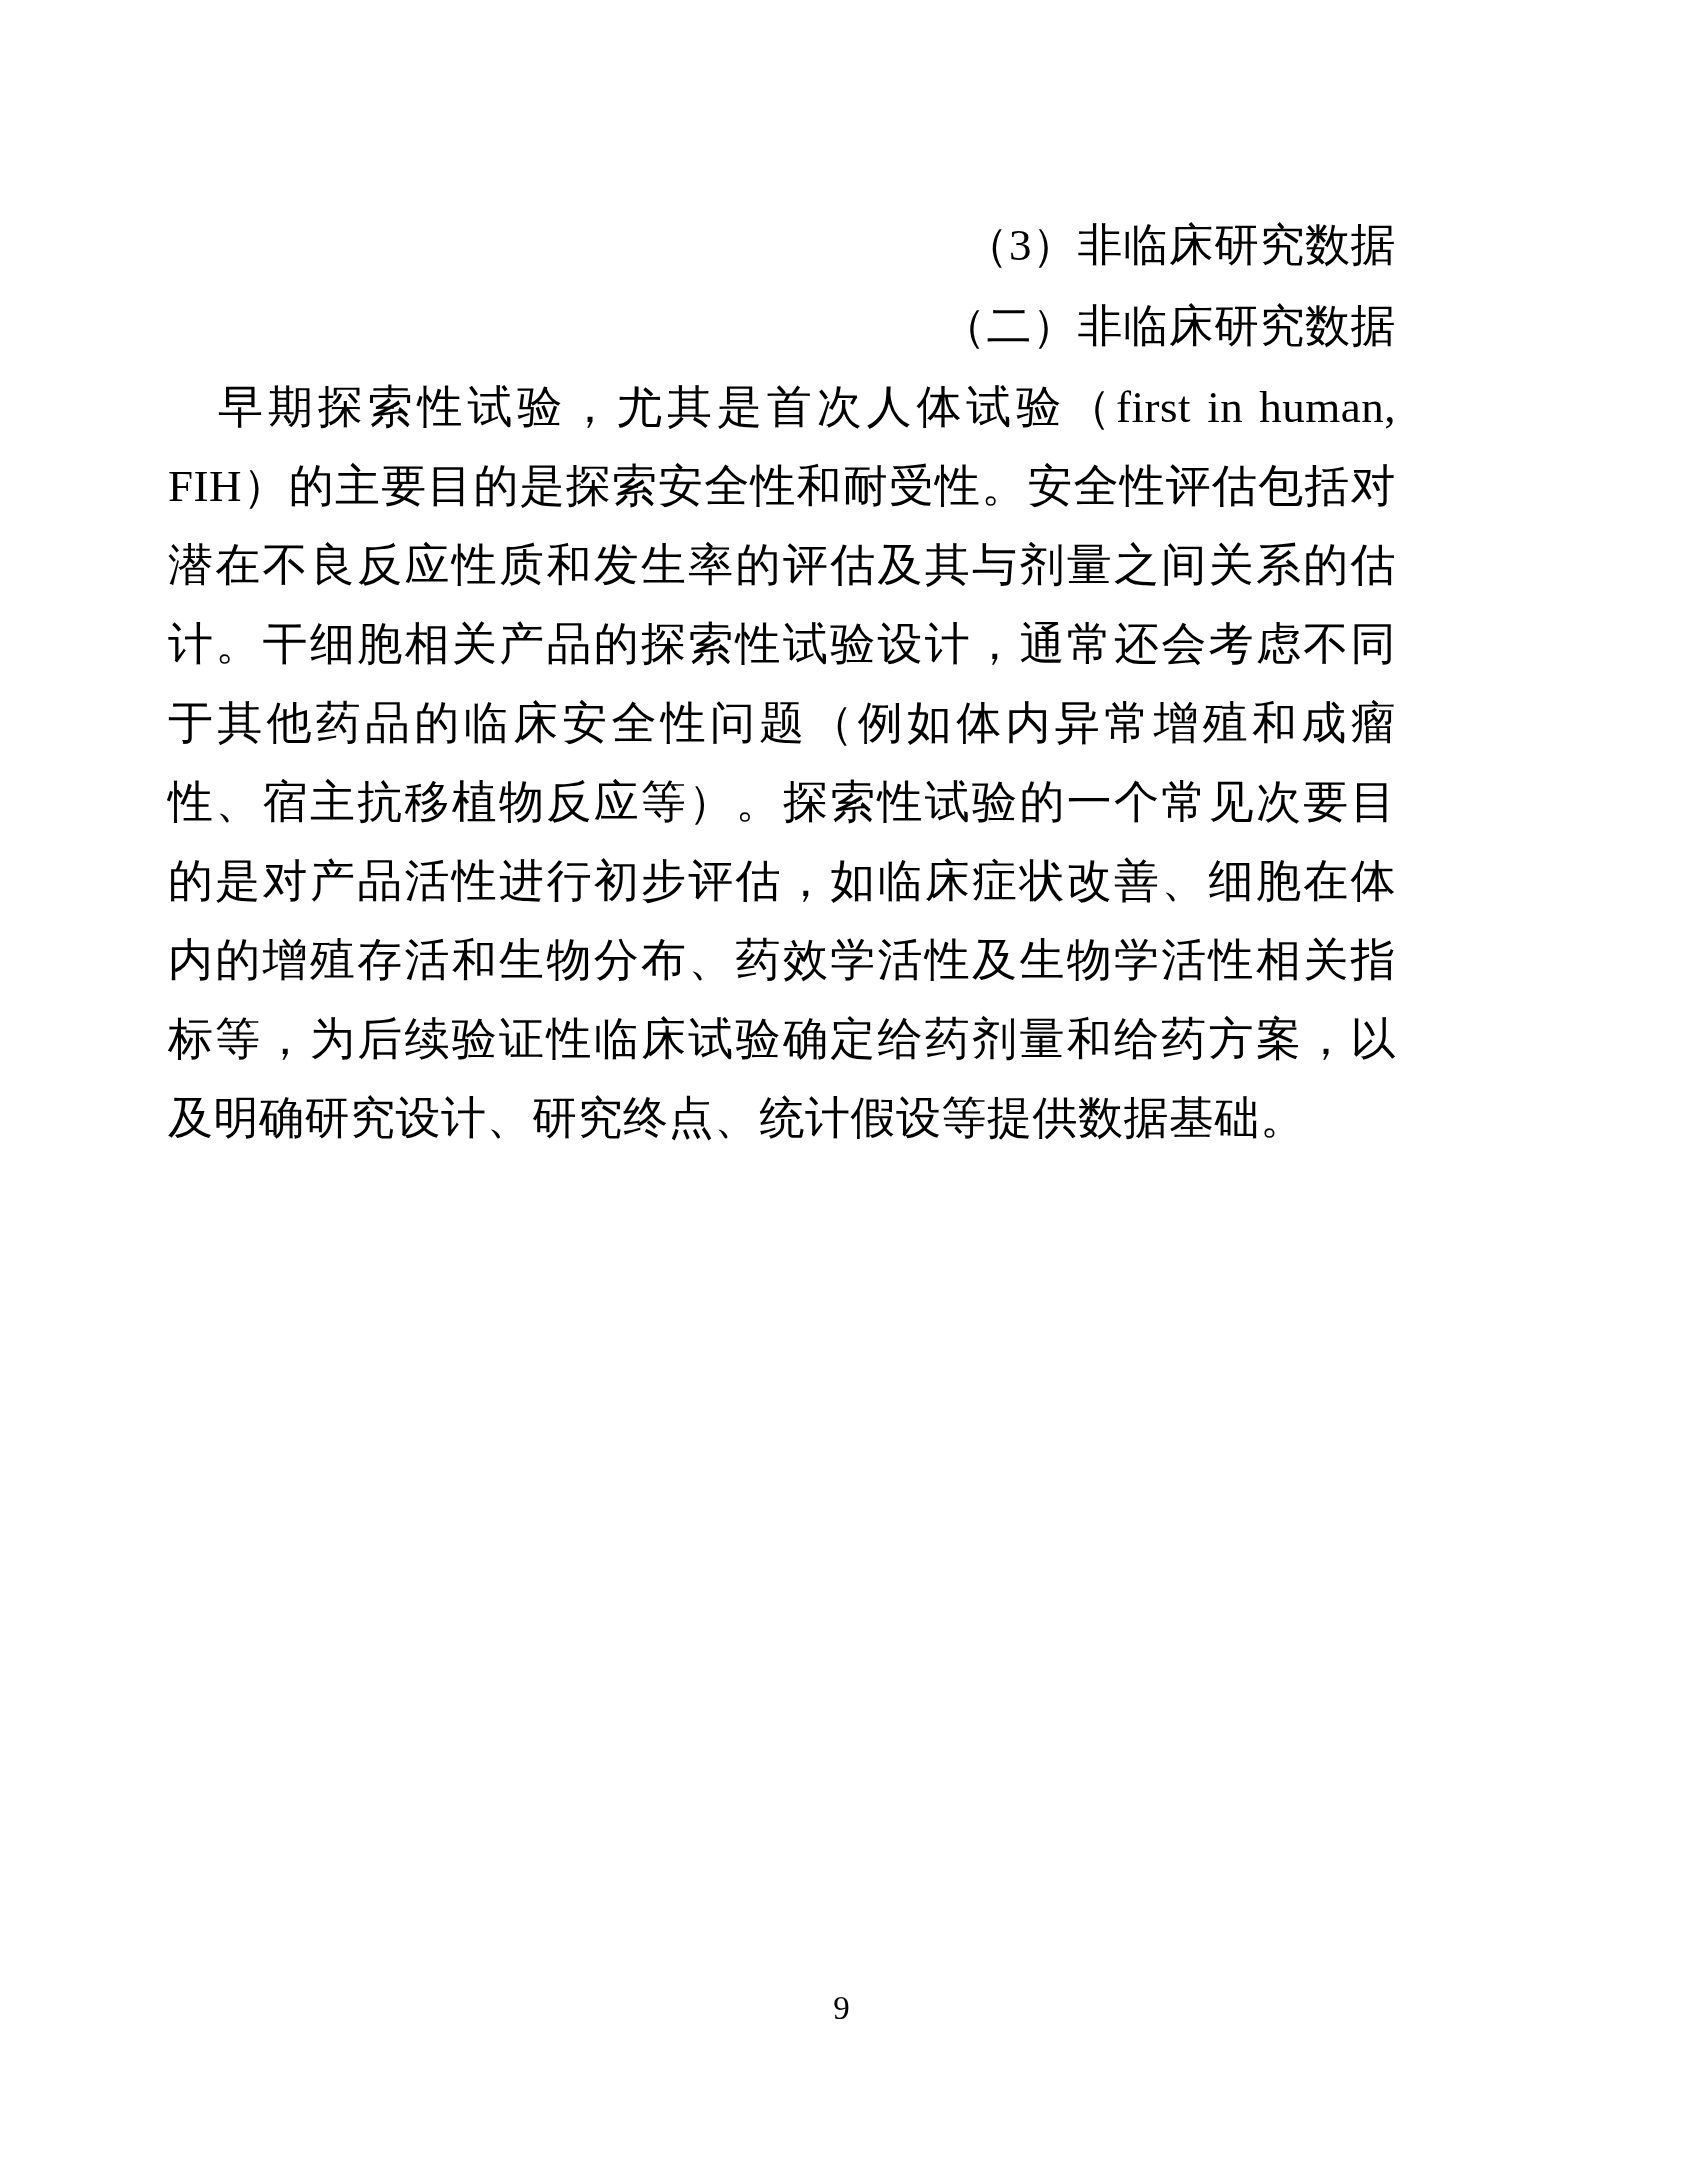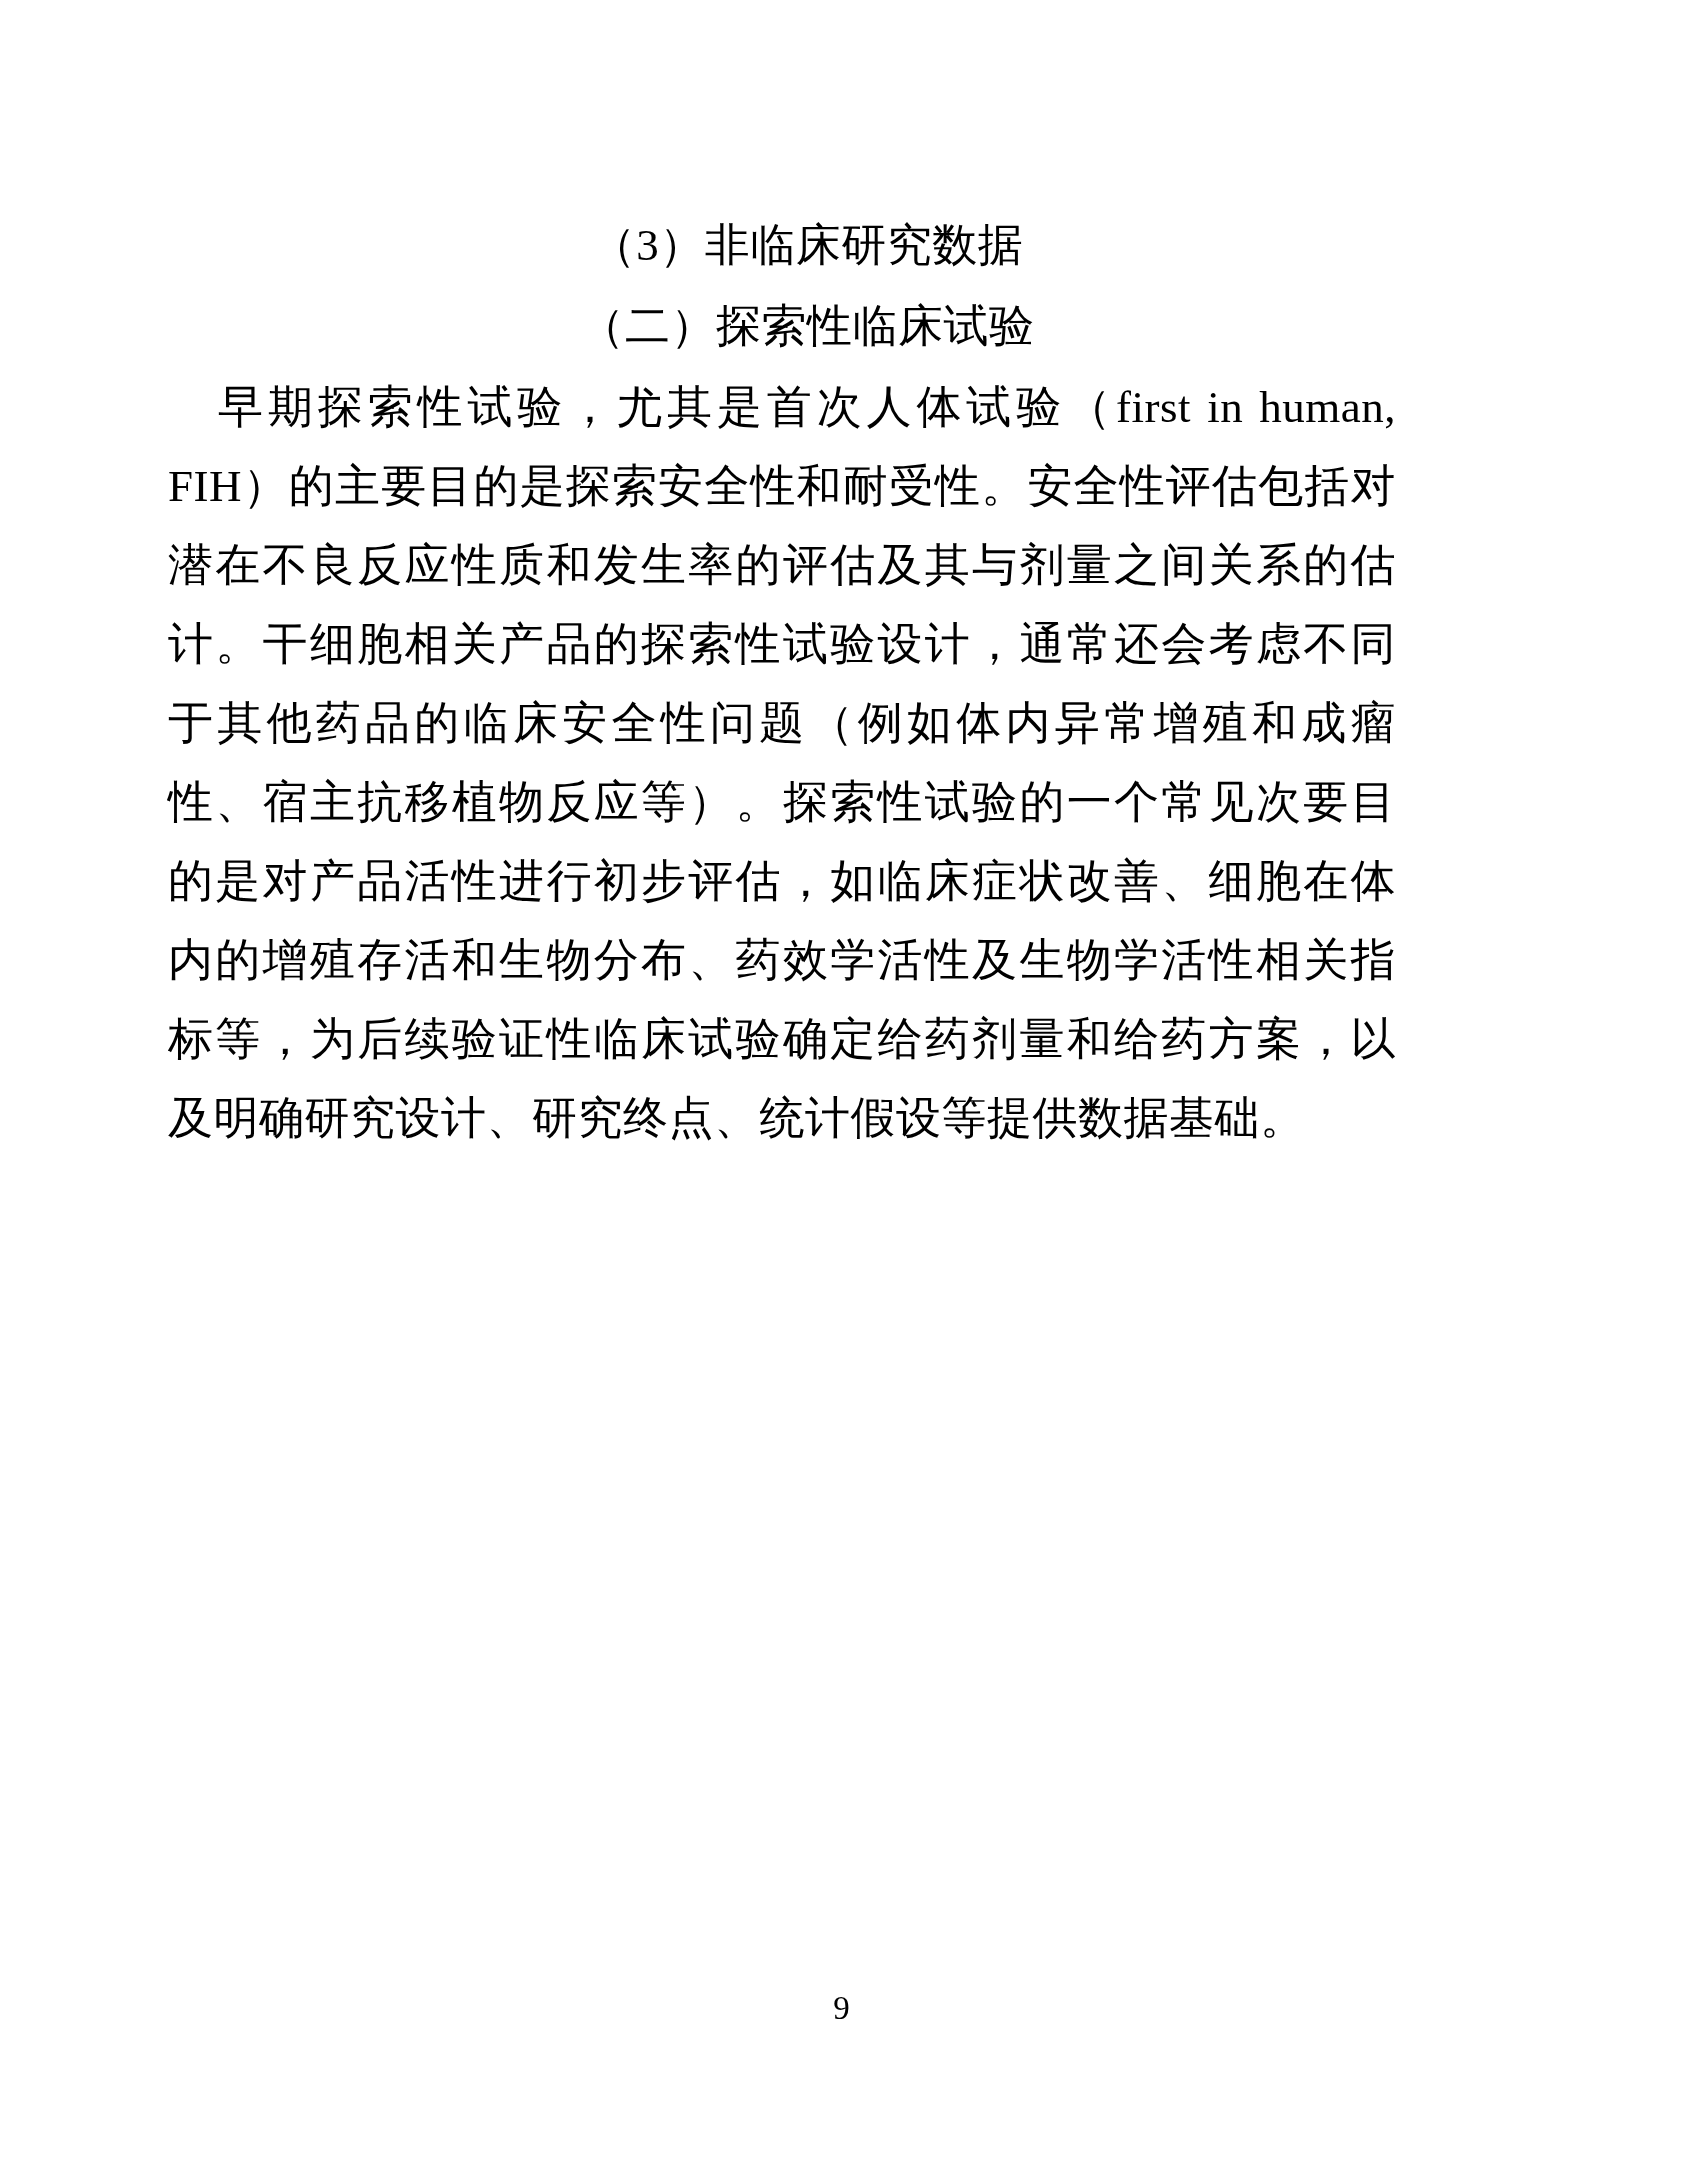--- a/index.html
+++ b/index.html
@@ -28,21 +28,21 @@
   }
   .block {
     margin: 0;
     text-indent: 50px;
   }
   .block + .block {
     margin-top: 2px;
   }
   .heading {
     margin-top: 17px;
-    text-align: center;
+    text-align: right;
   }
   .paragraph {
     margin-top: 17px;
   }
   .heading:first-child {
     margin-top: 0;
   }
   .page-footer {
     position: absolute;
     left: 0;
@@ -57,21 +57,21 @@
 </head>
 <body>
 
 <div class="page">
 
   <div class="content">
 
     <div class="block heading">（3）非临床研究数据</div>
 
 
-    <div class="block heading">（二）探索性临床试验</div>
+    <div class="block heading">（二）非临床研究数据</div>
 
 
     <div class="block paragraph">早期探索性试验，尤其是首次人体试验（first in human, FIH）的主要目的是探索安全性和耐受性。安全性评估包括对潜在不良反应性质和发生率的评估及其与剂量之间关系的估计。干细胞相关产品的探索性试验设计，通常还会考虑不同于其他药品的临床安全性问题（例如体内异常增殖和成瘤性、宿主抗移植物反应等）。探索性试验的一个常见次要目的是对产品活性进行初步评估，如临床症状改善、细胞在体内的增殖存活和生物分布、药效学活性及生物学活性相关指标等，为后续验证性临床试验确定给药剂量和给药方案，以及明确研究设计、研究终点、统计假设等提供数据基础。</div>
 
 
 
   </div>
 
   <div class="page-footer">9</div>
 

